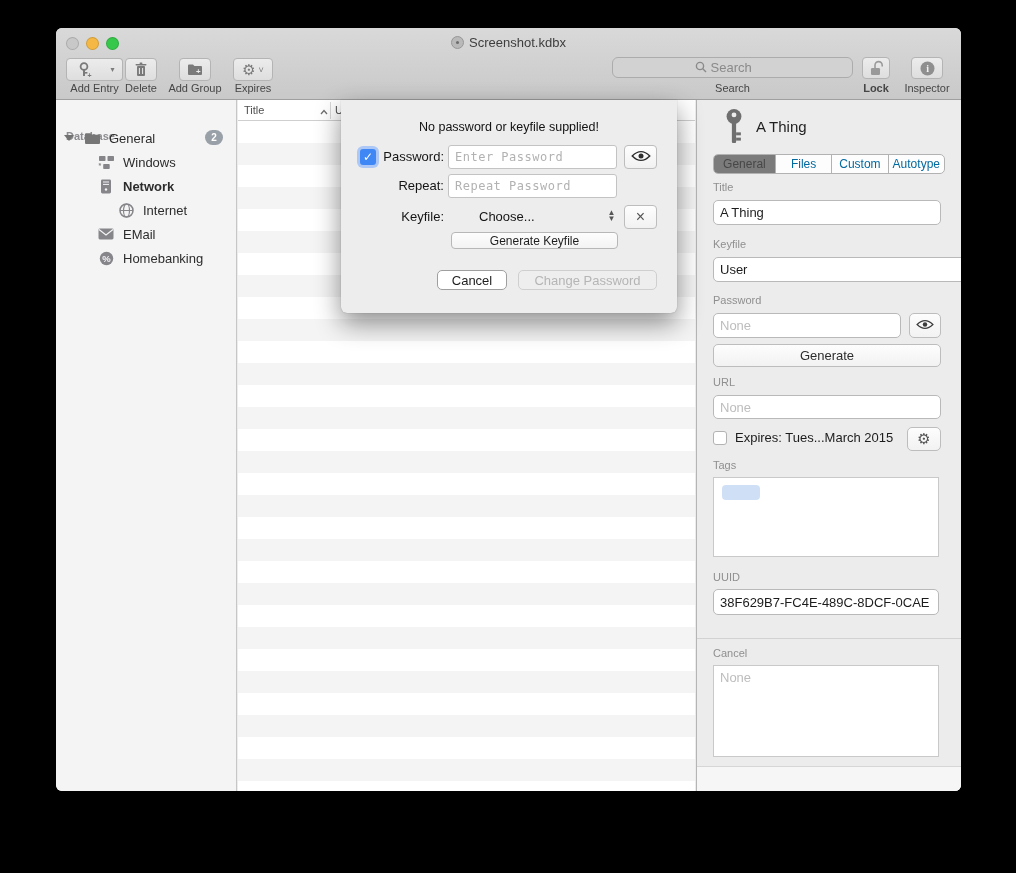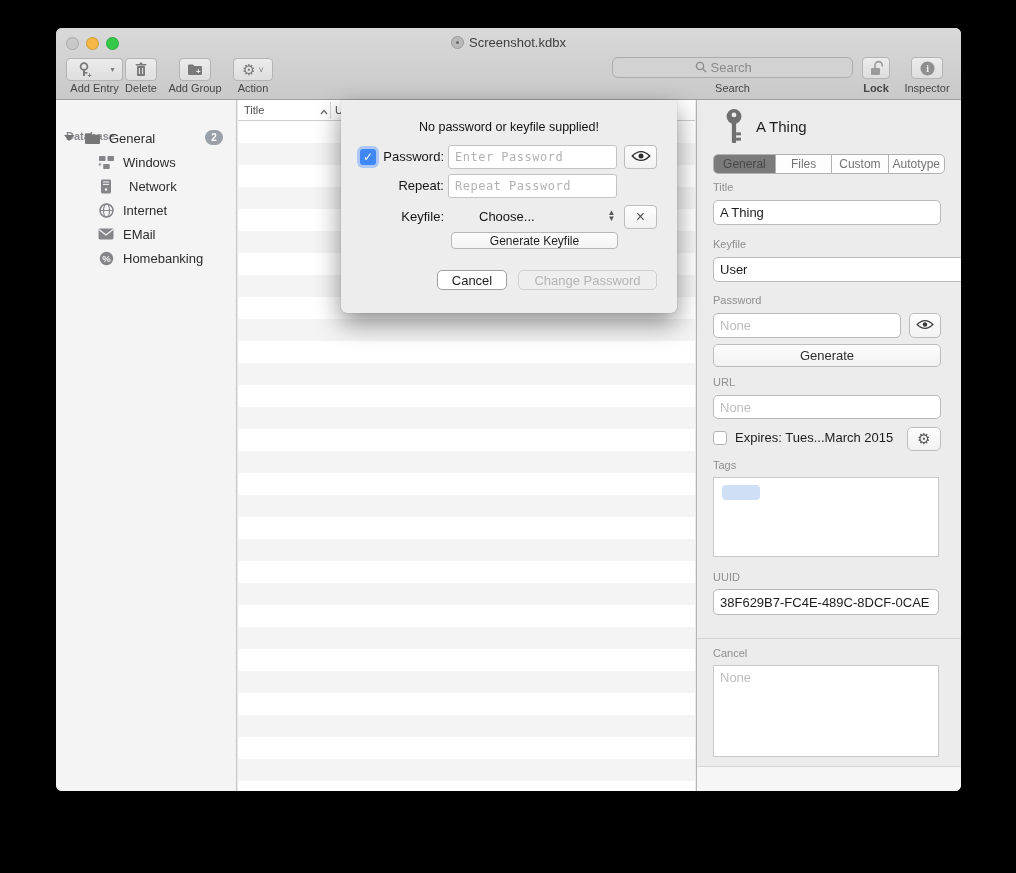--- a/index.html
+++ b/index.html
@@ -45,21 +45,21 @@
   .th-u{position:absolute;left:97px;top:4px;}
   .stripes{position:absolute;left:0;top:21px;width:457px;height:670px;background:repeating-linear-gradient(to bottom,#fff 0 22px,#f4f4f5 22px 44px);}
 
   .inspector{position:absolute;left:640px;top:72px;width:265px;height:691px;background:#ececec;border-left:1px solid #b5b5b5;font-size:13px;}
   .ins-label{position:absolute;font-size:11px;color:#8f8f8f;}
   .ins-field{position:absolute;height:25px;background:#fff;border:1px solid #b9b9b9;border-radius:5px;font-size:13px;color:#1c1c1c;padding:0 6px;outline:none;font-family:"Liberation Sans","DejaVu Sans",sans-serif;}
   .ins-field::placeholder{color:#bdbdbd;}
   .ins-btn{position:absolute;background:linear-gradient(#fdfdfd,#f2f2f2);border:1px solid #bdbdbd;border-radius:5px;font-size:13px;color:#2d2d2d;display:flex;align-items:center;justify-content:center;}
   .entry-title{position:absolute;left:59px;top:18px;font-size:15px;color:#1f1f1f;}
   .segcontrol{position:absolute;left:16px;top:54px;width:232px;height:20px;display:flex;border:1px solid #b2b2b2;border-radius:5px;overflow:hidden;background:#fdfdfd;font-size:12px;}
-  .segcontrol .seg{flex:1;display:flex;align-items:center;justify-content:center;color:#737373;border-right:1px solid #b2b2b2;}
+  .segcontrol .seg{flex:1;display:flex;align-items:center;justify-content:center;color:#0369a1;border-right:1px solid #b2b2b2;}
   .segcontrol .seg:last-child{border-right:none;}
   .segcontrol .seg.sel{background:#7b7b7b;color:#474747;flex:1.1;}
   .chkbox{position:absolute;width:14px;height:14px;background:#fff;border:1px solid #b3b3b3;border-radius:3px;}
   .tagsbox{position:absolute;left:16px;top:377px;width:226px;height:80px;background:#fff;border:1px solid #c9c9c9;}
   .tagchip{position:absolute;left:8px;top:7px;width:38px;height:15px;border-radius:4px;background:var(--tag-chip);}
   .ins-divider{position:absolute;left:0;width:265px;height:1px;background:#d2d2d2;}
   .ins-footer{position:absolute;left:0;top:666px;width:265px;height:25px;background:#f6f6f6;border-top:1px solid #d6d6d6;}
   .notesbox{position:absolute;left:16px;top:565px;width:226px;height:92px;background:#fff;border:1px solid #c9c9c9;resize:none;outline:none;font-size:13px;padding:4px 6px;font-family:"Liberation Sans","DejaVu Sans",sans-serif;color:#1c1c1c;}
   .notesbox::placeholder{color:#bdbdbd;}
 
@@ -126,21 +126,21 @@
             <text x="9" y="10.5" font-size="8" fill="#ececec" font-weight="bold">+</text>
           </svg>
       </span>
     </div>
     <div class="tlabel" style="left:110px;width:58px;">Add Group</div>
 
     <div class="tbtn" style="left:177px;width:40px;">
       <span style="font-size:15px;color:#7a7a7a;">⚙</span>
       <span class="chev">˅</span>
     </div>
-    <div class="tlabel" style="left:177px;width:40px;">Action</div>
+    <div class="tlabel" style="left:177px;width:40px;">Expires</div>
 
     <div class="searchbox">
       <span>
         <svg width="12" height="12" viewBox="0 0 12 12">
             <circle cx="5" cy="5" r="3.6" fill="none" stroke="#8a8a8a" stroke-width="1.4"></circle>
             <line x1="7.8" y1="7.8" x2="11" y2="11" stroke="#8a8a8a" stroke-width="1.4"></line>
           </svg>
       </span>
       <input type="text" placeholder="Search" style="">
     </div>
@@ -195,24 +195,24 @@
 
     <div class="sb-row" style="top:74px;">
       <span class="ico" style="margin-left:41px;">
         <svg width="12" height="15" viewBox="0 0 12 15">
             <rect x="1" y="0.5" width="10" height="14" rx="1.4" fill="#85858a"></rect>
             <line x1="3" y1="3" x2="9" y2="3" stroke="#f4f4f5" stroke-width="1"></line>
             <line x1="3" y1="5.4" x2="9" y2="5.4" stroke="#f4f4f5" stroke-width="1"></line>
             <circle cx="6" cy="10.5" r="1.2" fill="#f4f4f5"></circle>
           </svg>
       </span>
-      <span style="margin-left:14px;">Network</span>
-    </div>
-
-    <div class="sb-row" style="top:98px;">
+      <span style="margin-left:8px;font-weight:bold;">Network</span>
+    </div>
+
+    <div class="sb-row" style="top:98px;padding-left:20px;">
       <span class="ico" style="margin-left:41px;">
         <svg width="15" height="15" viewBox="0 0 15 15">
             <circle cx="7.5" cy="7.5" r="6.5" fill="none" stroke="#85858a" stroke-width="1.5"></circle>
             <ellipse cx="7.5" cy="7.5" rx="3" ry="6.5" fill="none" stroke="#85858a" stroke-width="1.2"></ellipse>
             <line x1="1" y1="7.5" x2="14" y2="7.5" stroke="#85858a" stroke-width="1.2"></line>
           </svg>
       </span>
       <span style="margin-left:8px;">Internet</span>
     </div>
 

